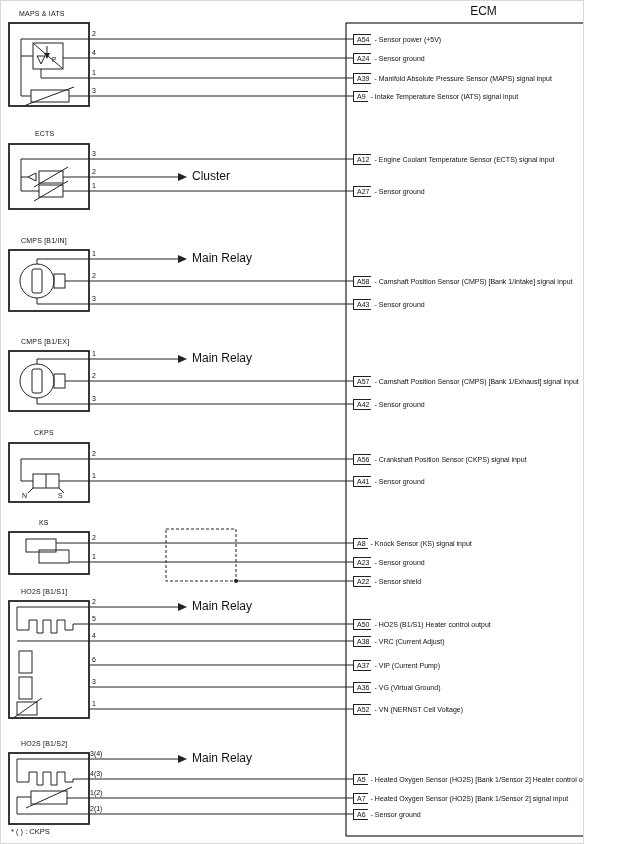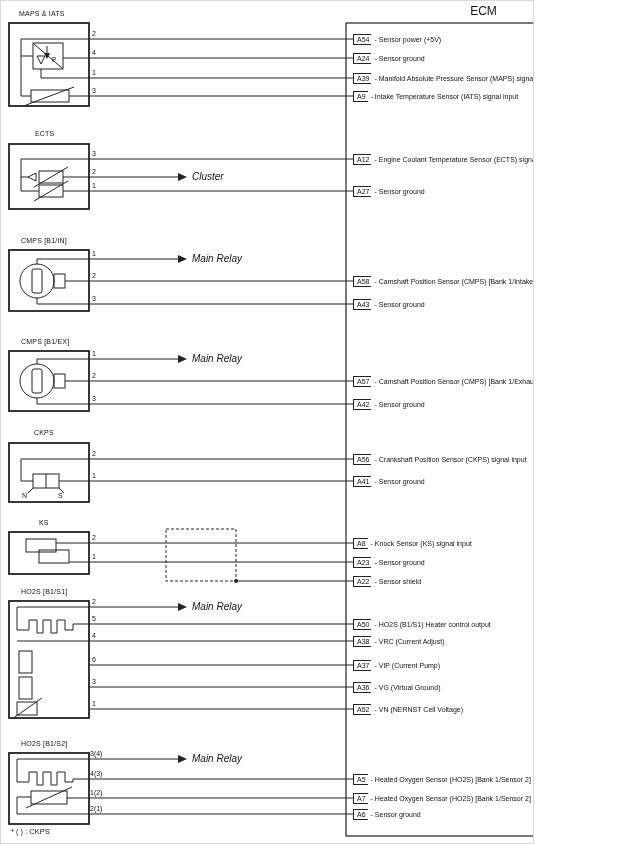--- a/index.html
+++ b/index.html
@@ -1,25 +1,25 @@
 <!DOCTYPE html>
 <html><head>
 <meta charset="utf-8">
 <style>
   html,body{margin:0;padding:0;background:#fff;}
   #page{
-    position:relative;width:534px;height:844px;background:#fff;
+    position:relative;width:584px;height:844px;background:#fff;
     font-family:"Liberation Sans",sans-serif;color:#111;
     border:1px solid #d9d9d9;box-sizing:border-box;overflow:hidden;
   }
   svg{position:absolute;left:0;top:0;}
   svg text{font-family:"Liberation Sans",sans-serif;fill:#111;}
   .lbl{position:absolute;font-size:7px;line-height:8px;color:#111;white-space:nowrap;}
   .slbl{position:absolute;font-size:7px;line-height:8px;color:#111;white-space:nowrap;letter-spacing:.2px;}
-  .albl{position:absolute;font-size:10px;line-height:9px;color:#111;white-space:nowrap;font-style:italic;}
+  .albl{position:absolute;font-size:12px;line-height:9px;color:#111;white-space:nowrap;}
   .ecm-title{position:absolute;left:345px;top:3px;width:275px;text-align:center;font-size:12px;color:#111;}
   .pinrow{position:absolute;left:352px;height:12px;display:flex;align-items:center;white-space:nowrap;}
   .pinbox{display:inline-block;border:1px solid #222;border-right:none;font-size:7px;line-height:9px;height:9px;padding:0 2px 0 3px;color:#111;}
   .pindesc{font-size:7px;color:#111;margin-left:3px;}
   .footnote{position:absolute;left:10px;top:826px;font-size:7.5px;color:#111;}
 </style>
 </head>
 <body>
 
 <div id="page">

